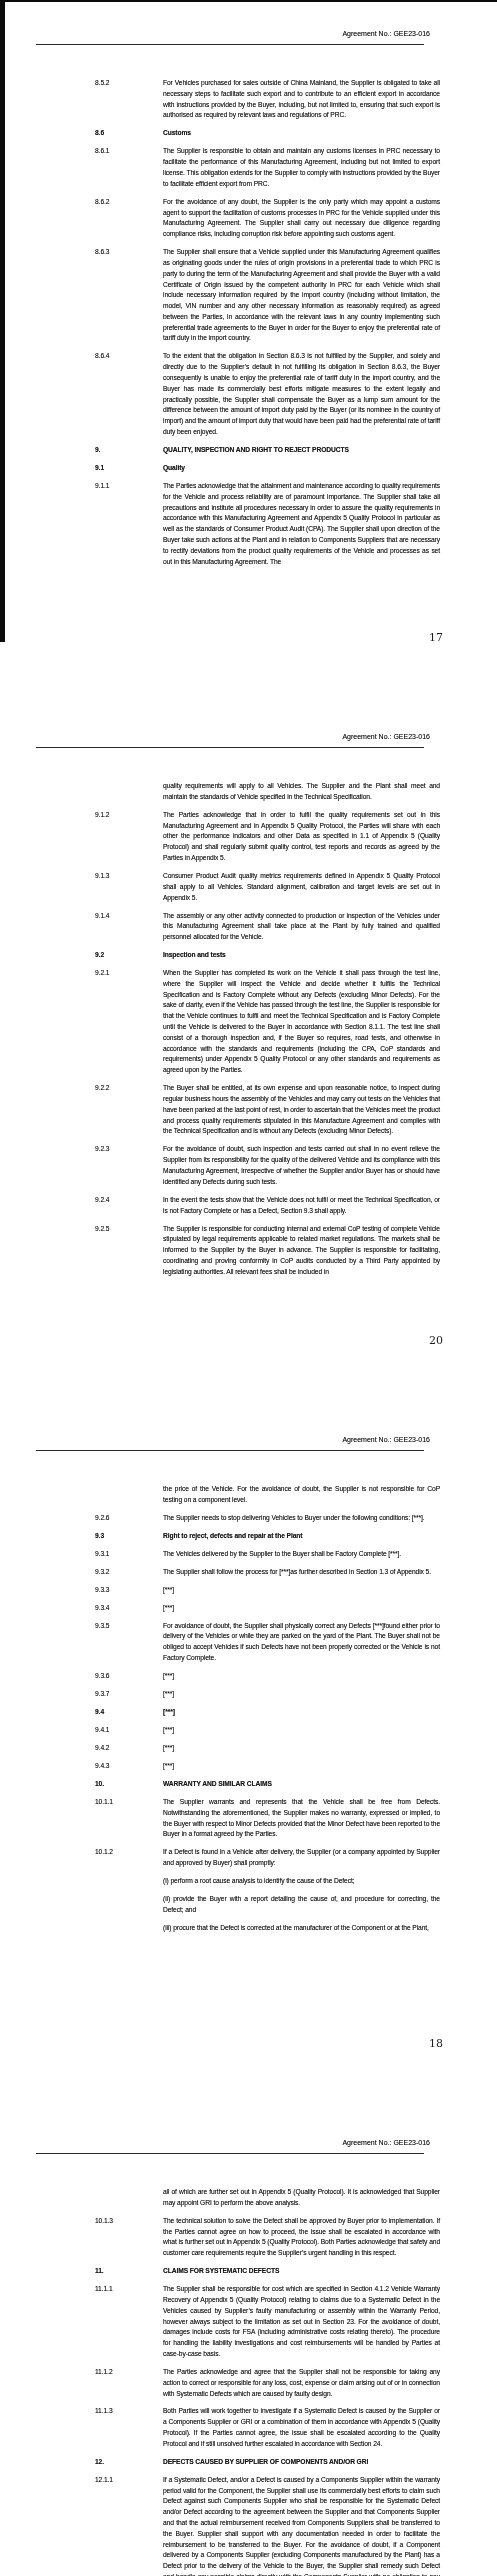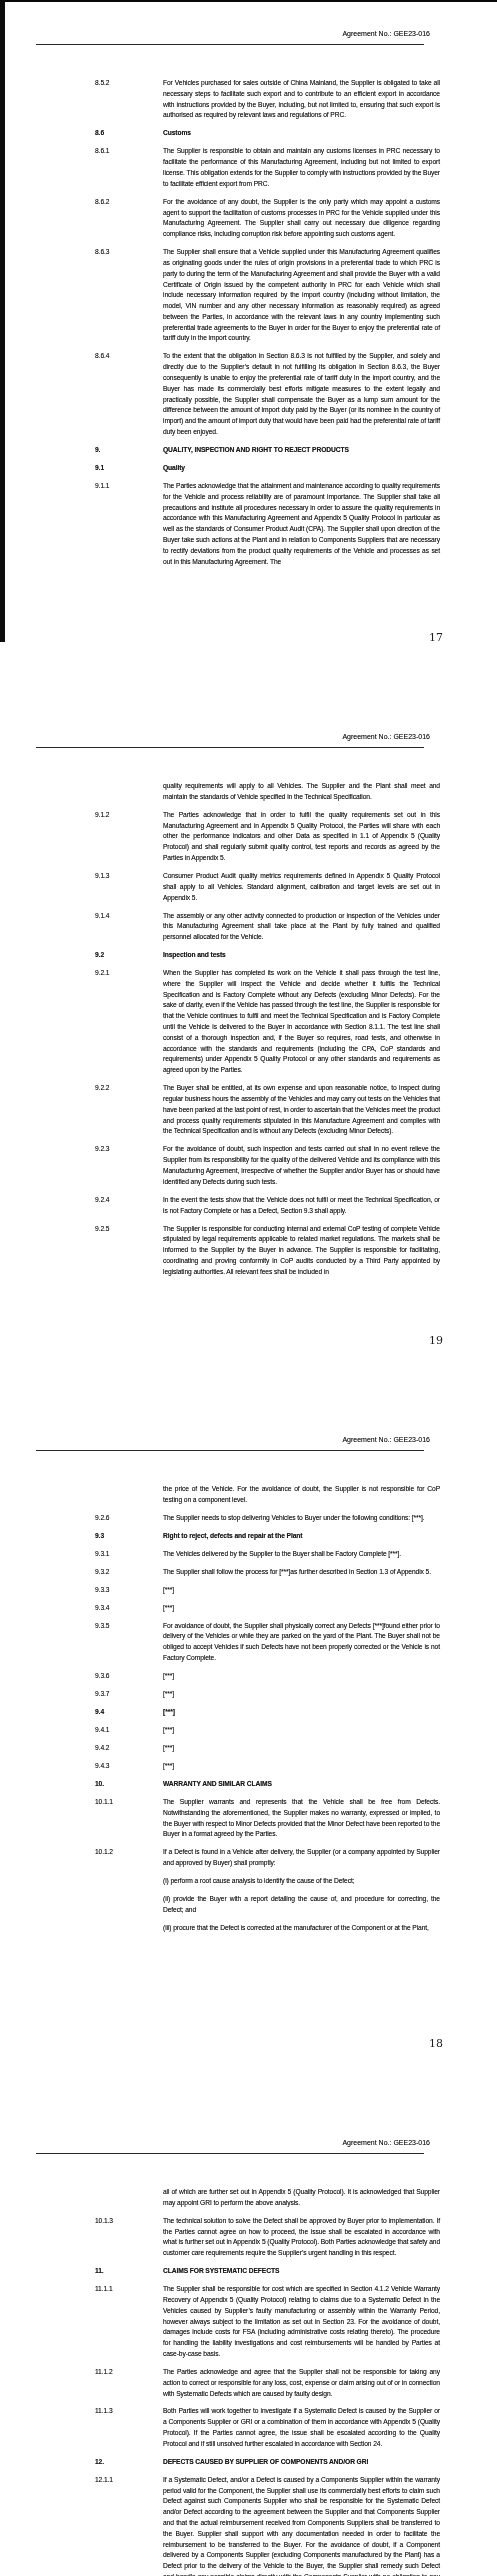--- a/index.html
+++ b/index.html
@@ -172,21 +172,21 @@
         </div>
         <div class="clause">
           <span class="b-num">9.2.4</span>
           <span class="b-text">In the event the tests show that the Vehicle does not fulfil or meet the Technical Specification, or is not Factory Complete or has a Defect, Section 9.3 shall apply.</span>
         </div>
         <div class="clause">
           <span class="b-num">9.2.5</span>
           <span class="b-text">The Supplier is responsible for conducting internal and external CoP testing of complete Vehicle stipulated by legal requirements applicable to related market regulations. The markets shall be informed to the Supplier by the Buyer in advance. The Supplier is responsible for facilitating, coordinating and proving conformity in CoP audits conducted by a Third Party appointed by legislating authorities. All relevant fees shall be included in</span>
         </div>
       </div>
-      <div class="pg-number">19</div>
+      <div class="pg-number">20</div>
     </section>
     <section class="page">
       <div class="pg-header">Agreement No.: GEE23-016</div>
       <div class="pg-rule"></div>
       <div class="pg-content">
         <div class="clause">
           <span class="b-num"></span>
           <span class="b-text">the price of the Vehicle. For the avoidance of doubt, the Supplier is not responsible for CoP testing on a component level.</span>
         </div>
         <div class="clause">

